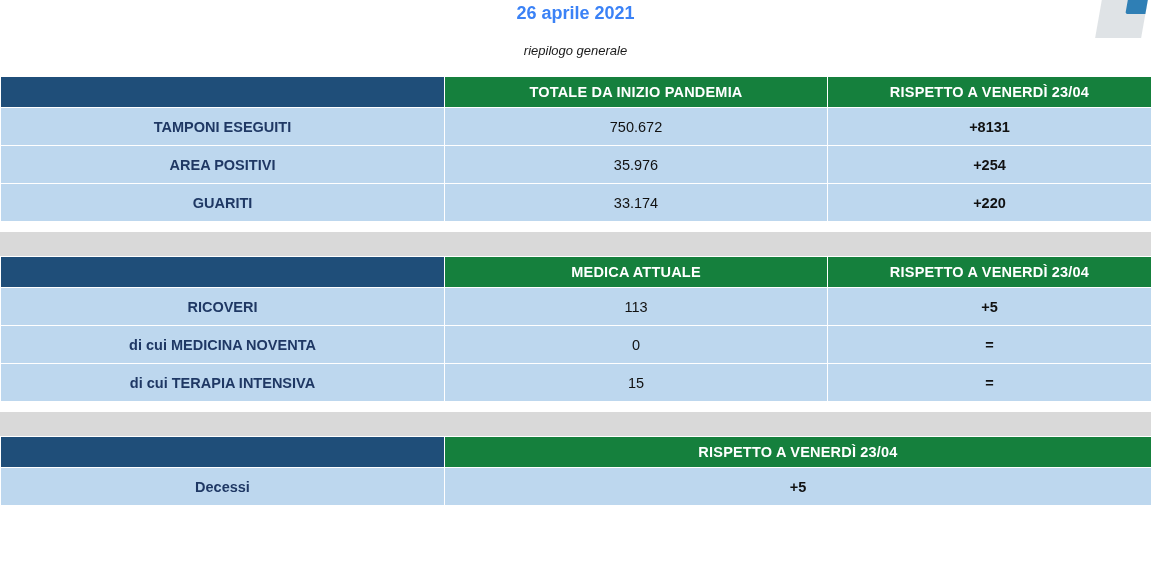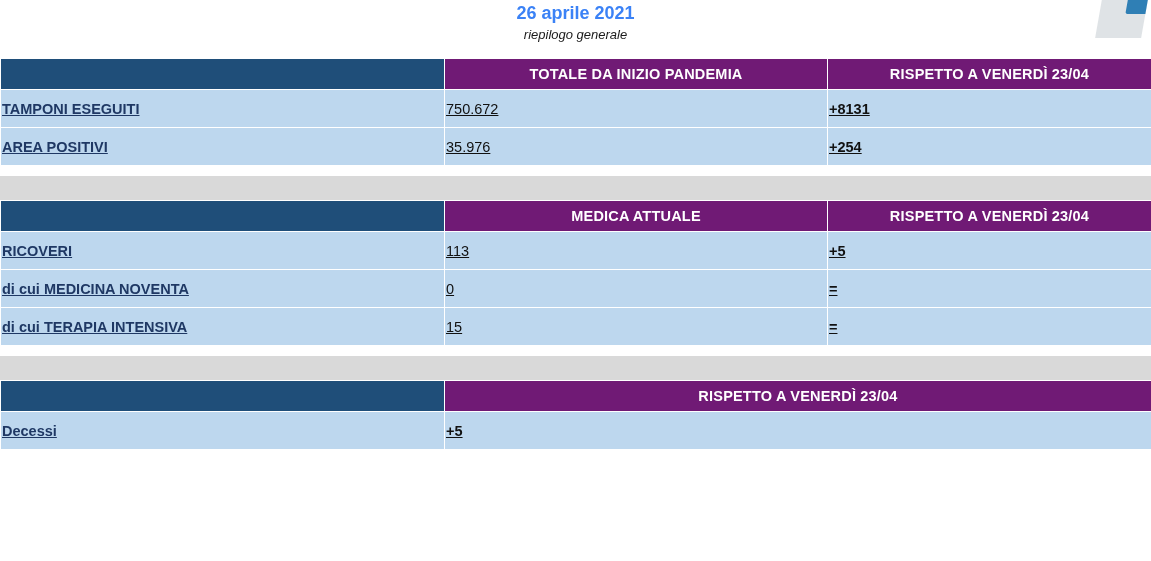--- a/index.html
+++ b/index.html
@@ -29,21 +29,21 @@
     font-weight: bold;
     line-height: 22px;
     margin: 0;
     padding-top: 2px;
   }
   .doc-subtitle {
     color: #1a1a1a;
     font-size: 13px;
     font-style: italic;
     line-height: 18px;
-    margin: 0;
+    margin: 16px;
     padding-top: 2px;
   }
   .corner-mark {
     position: absolute;
     top: -6px;
     right: 6px;
     width: 46px;
     height: 44px;
     background: #dfe3e6;
     transform: skewX(-10deg);
@@ -66,42 +66,41 @@
     width: 1151px;
     table-layout: fixed;
   }
   table.covid col.c1 { width: 444px; }
   table.covid col.c2 { width: 383px; }
   table.covid col.c3 { width: 324px; }
   table.covid.single col.s1 { width: 444px; }
   table.covid.single col.s2 { width: 707px; }
 
   table.covid th {
-    background: #701a75;
+    background: #15803d;
     color: #ffffff;
     font-size: 14.5px;
     font-weight: bold;
     text-align: center;
     height: 30px;
     padding: 0 4px;
     border: 1px solid #ffffff;
     letter-spacing: .2px;
   }
   table.covid th.blank {
     background: #1f4e79;
     border-right: 1px solid #ffffff;
   }
   table.covid td {
     background: #bdd7ee;
     height: 35px;
     font-size: 14.5px;
-    text-align: left;
+    text-align: center;
     border: 1px solid #ffffff;
     color: #111111;
-    text-decoration: underline;
   }
   table.covid td.label {
     font-weight: bold;
     color: #1f3864;
   }
   td.delta-red { color: #c00000; font-weight: bold; }
   td.delta-green { color: #375623; font-weight: bold; }
   td.delta-dark { color: #1a1a1a; font-weight: bold; }
   .spacer-row {
     height: 24px;
@@ -147,20 +146,25 @@
         <tr>
           <td class="label">TAMPONI ESEGUITI</td>
           <td>750.672</td>
           <td class="delta-green">+8131</td>
         </tr>
         <tr>
           <td class="label">AREA POSITIVI</td>
           <td>35.976</td>
           <td class="delta-red">+254</td>
         </tr>
+        <tr>
+          <td class="label">GUARITI</td>
+          <td>33.174</td>
+          <td class="delta-green">+220</td>
+        </tr>
       </tbody>
     </table>
 
     <div class="spacer-gap"></div>
     <div class="spacer-row"></div>
 
     <table class="covid">
       <colgroup>
           <col class="c1">
           <col class="c2">

